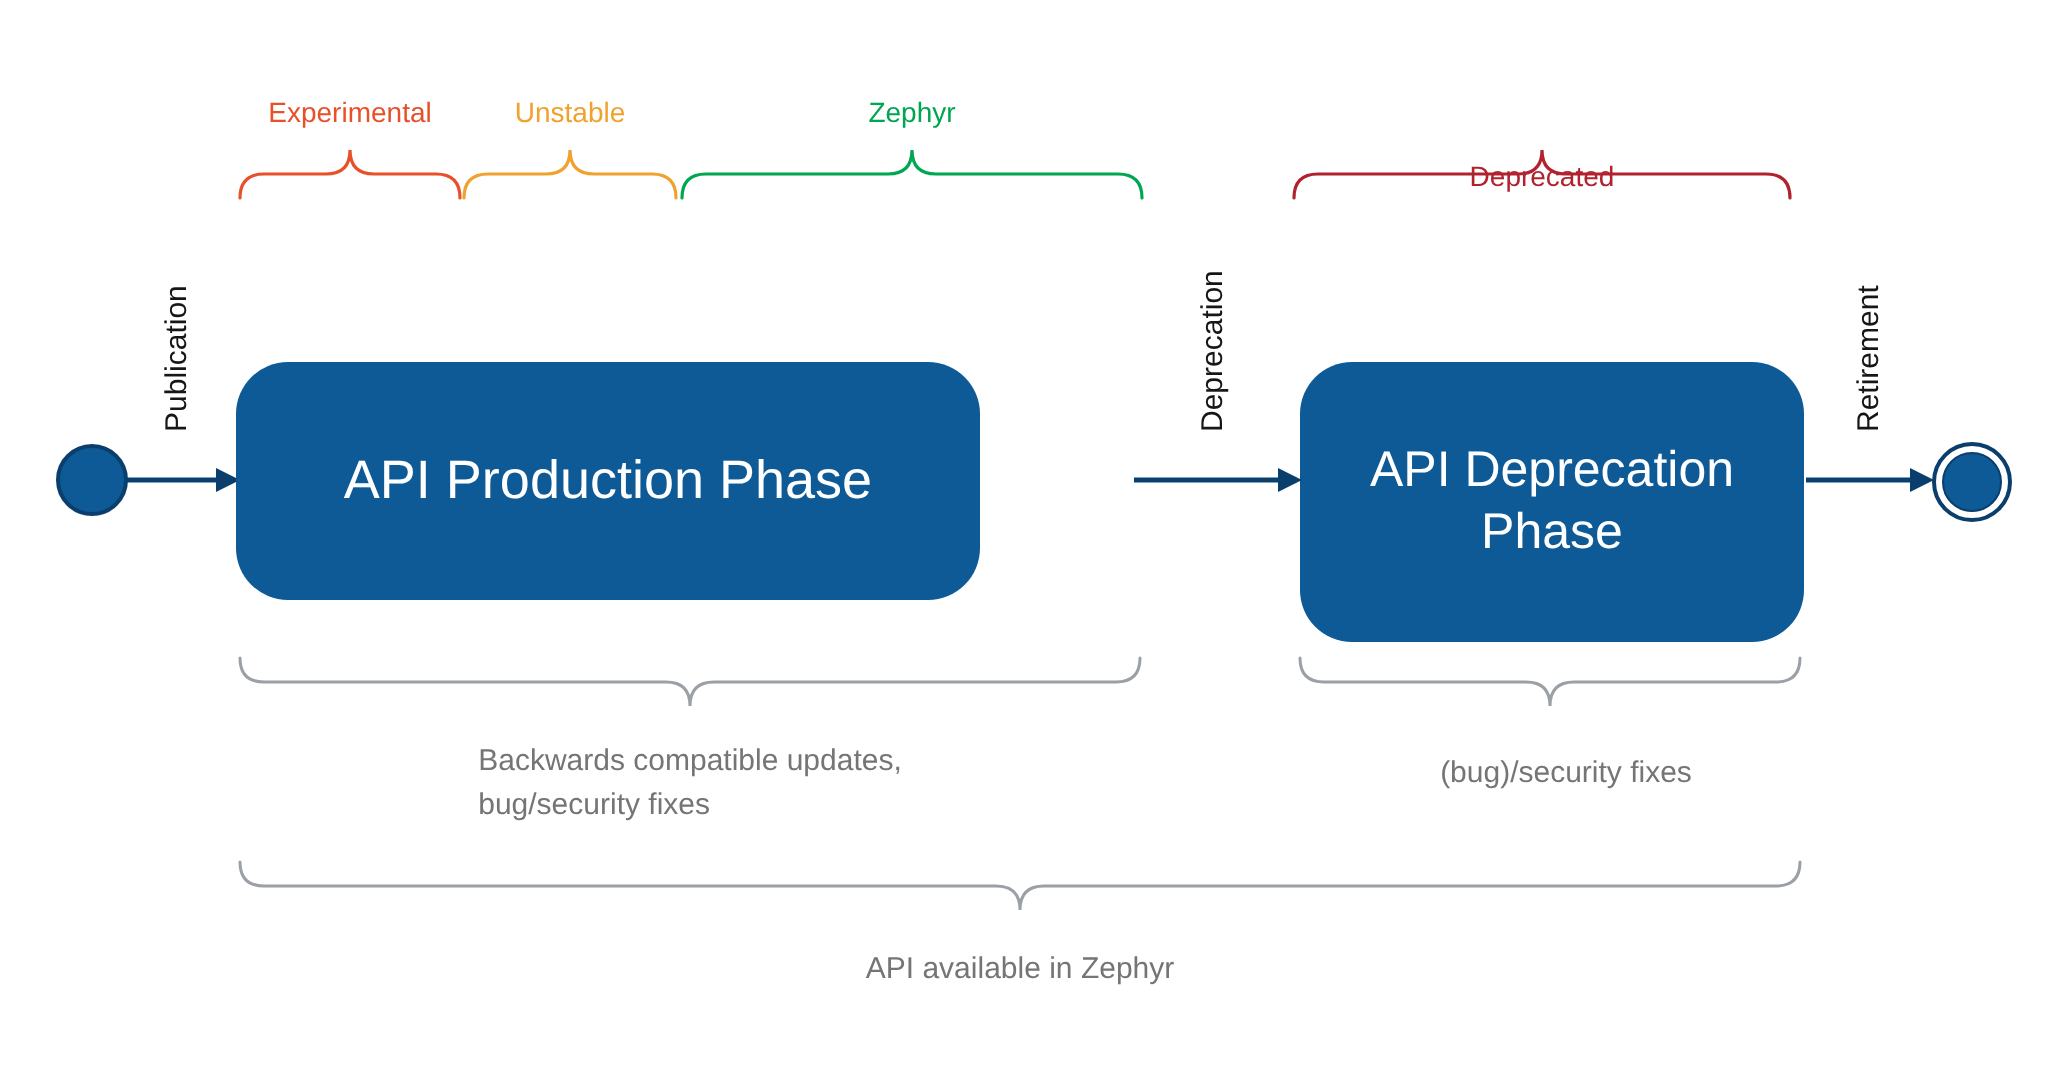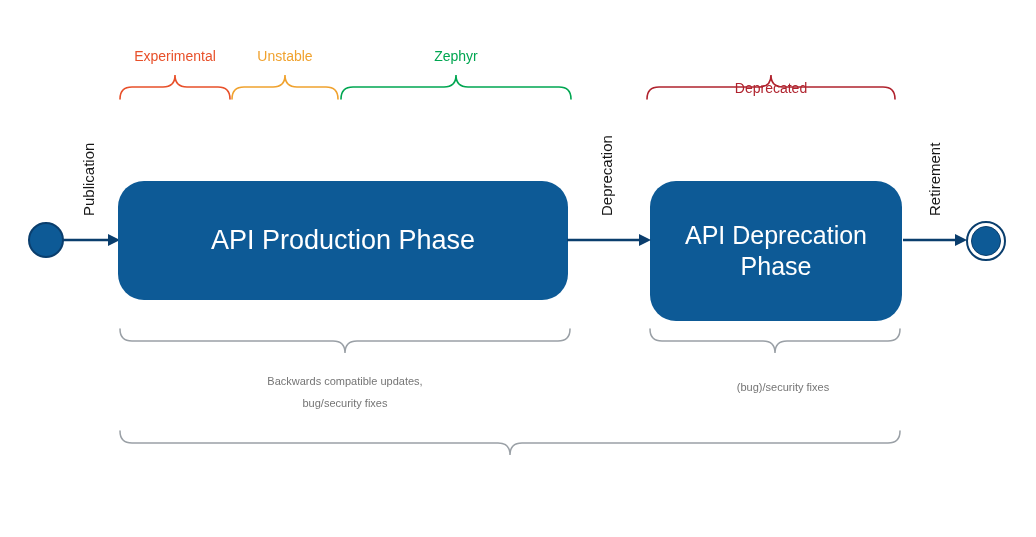--- a/index.html
+++ b/index.html
@@ -31,21 +31,21 @@
   .end-node-inner{
     position:absolute;inset:3px;border-radius:50%;
     background:var(--phase);border:1.5px solid var(--arrow);box-sizing:border-box;
   }
 
   
   .phase{
     position:absolute;background:var(--phase);border-radius:26px;color:#fff;
     display:flex;align-items:center;justify-content:center;text-align:center;
   }
-  .phase-production{left:118px;top:181px;width:450px;height:119px;font-size:27px;font-weight:500;}
+  .phase-production{left:118px;top:181px;width:372px;height:119px;font-size:27px;font-weight:500;}
   .phase-deprecation{left:650px;top:181px;width:252px;height:140px;font-size:25px;font-weight:500;line-height:1.25;padding:0 28px;box-sizing:border-box;}
 
   
   .arrow{position:absolute;color:var(--arrow);overflow:visible;}
 
   
   .vlabel{
     position:absolute;height:18px;line-height:18px;font-size:15px;font-weight:500;
     color:var(--label_text);white-space:nowrap;
     transform-origin:0 100%;transform:rotate(-90deg);
@@ -66,22 +66,22 @@
     position:absolute;top:48px;font-size:14px;white-space:nowrap;
     transform:translateX(-50%);
   }
   .lbl-experimental{color:var(--experimental);}
   .lbl-unstable{color:var(--unstable);}
   .lbl-stable{color:var(--stable);}
   .lbl-deprecated{color:var(--deprecated);margin-top:32px;}
 
   .note{
     position:absolute;transform:translateX(-50%);
-    color:var(--gray_text);font-size:11px;line-height:22px;
-    text-align:center;white-space:pre-line;
+    color:var(--gray_text);font-size:15px;line-height:22px;
+    text-align:left;white-space:pre-line;
   }
 </style>
 </head>
 <body>
 
 <div id="canvas">
 
   <div class="brace-label lbl-experimental" style="left:175px;">Experimental</div>
   <div class="brace-label lbl-unstable" style="left:285px;">Unstable</div>
   <div class="brace-label lbl-stable" style="left:456px;">Zephyr</div>
@@ -134,14 +134,15 @@
   <svg class="brace gray" style="left:650px;top:328px;" width="250" height="28" viewBox="0 0 250 28">
     <path d="M0,1 Q0,13 12,13 L113,13 Q125,13 125,25 Q125,13 137,13 L238,13 Q250,13 250,1"></path>
   </svg>
   <svg class="brace gray" style="left:120px;top:430px;" width="780" height="28" viewBox="0 0 780 28">
     <path d="M0,1 Q0,13 12,13 L378,13 Q390,13 390,25 Q390,13 402,13 L768,13 Q780,13 780,1"></path>
   </svg>
 
   <div class="note" style="left:345px;top:370px;">Backwards compatible updates,
 bug/security fixes</div>
   <div class="note" style="left:783px;top:376px;">(bug)/security fixes</div>
+  <div class="note" style="left:510px;top:474px;">API available in Zephyr</div>
 
 </div>
 
 </body></html>

